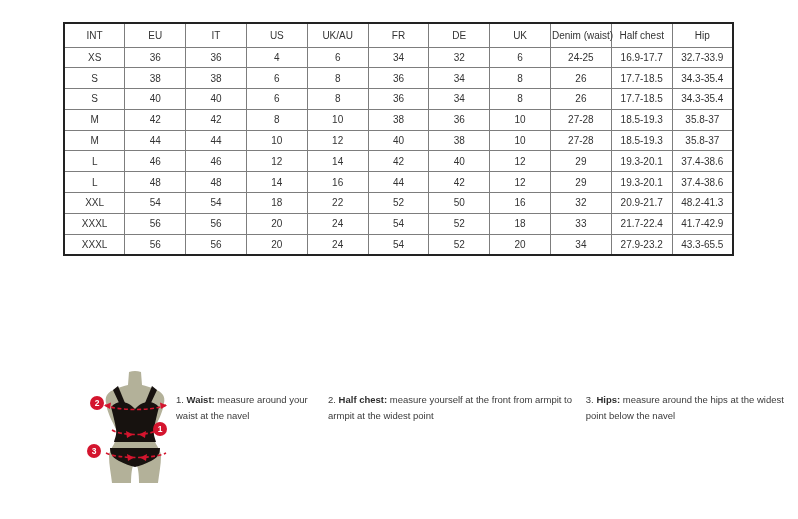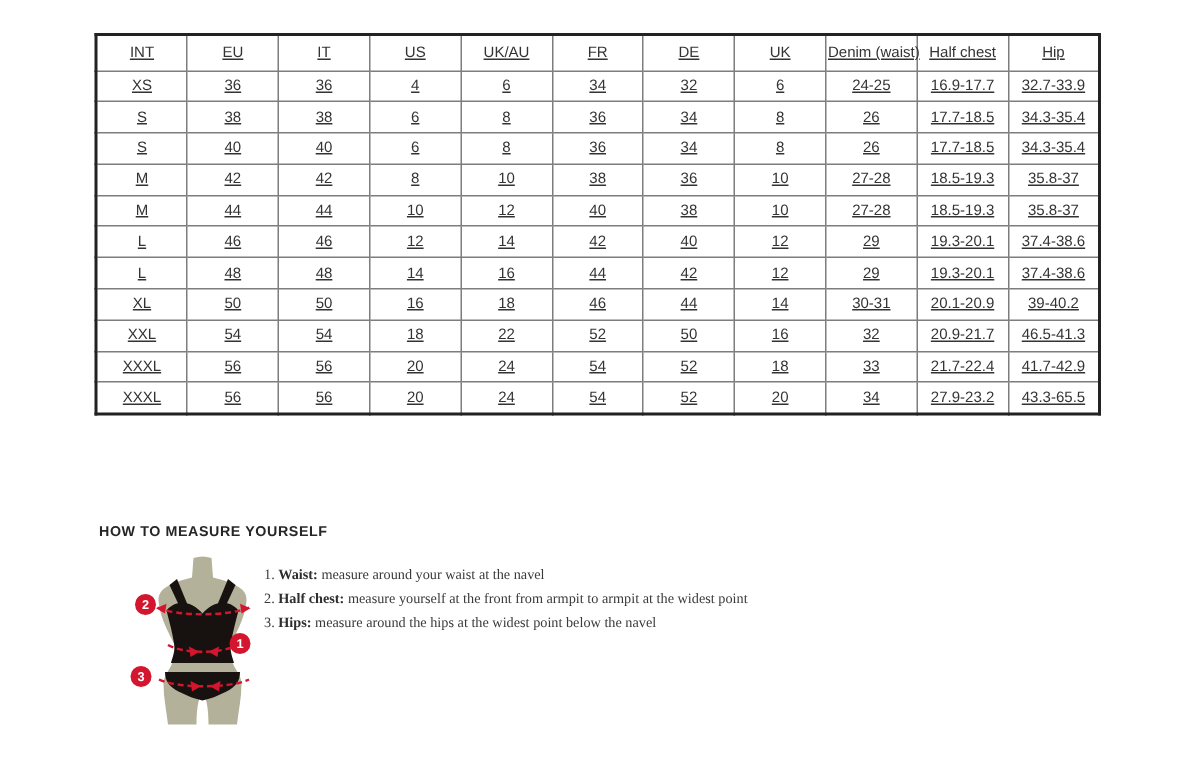--- a/index.html
+++ b/index.html
@@ -13,21 +13,20 @@
   }
   .page { position: absolute; inset: 0; background: #fff; }
 
   
   table.size-table {
     position: absolute; left: 63px; top: 22px;
     width: 671px;
     border-collapse: collapse;
     table-layout: fixed;
     border: 2px solid #222222;
-    text-decoration: underline;
   }
   table.size-table th, table.size-table td {
     border: 1px solid #7d7d7d;
     text-align: center;
     vertical-align: middle;
     font-size: 10px;
     color: #333333;
     white-space: nowrap;
     padding: 0 1px;
     font-weight: 400;
@@ -40,22 +39,22 @@
     position: absolute; left: 66px; top: 349px;
     font-size: 9.5px; font-weight: 700;
     letter-spacing: 0.4px;
     color: #262626;
   }
   .figure-wrap {
     position: absolute; left: 84px; top: 370px;
     width: 102px; height: 129px;
   }
   .steps {
-    position: absolute; left: 176px; top: 376px;
-    display: flex; flex-direction: column; font-family: Liberation Serif, serif;
+    position: absolute; left: 176px; top: 392px;
+    display: flex; flex-direction: row;
   }
   .step {
     font-size: 9.5px; line-height: 16px;
     color: #3a3a3a;
   }
   .step b { color: #2e2e2e; }
 </style>
 </head>
 <body>
 
@@ -163,44 +162,31 @@
           <td>14</td>
           <td>16</td>
           <td>44</td>
           <td>42</td>
           <td>12</td>
           <td>29</td>
           <td>19.3-20.1</td>
           <td>37.4-38.6</td>
         </tr>
         <tr>
-          <td>XL</td>
-          <td>50</td>
-          <td>50</td>
-          <td>16</td>
-          <td>18</td>
-          <td>46</td>
-          <td>44</td>
-          <td>14</td>
-          <td>30-31</td>
-          <td>20.1-20.9</td>
-          <td>39-40.2</td>
-        </tr>
-        <tr>
           <td>XXL</td>
           <td>54</td>
           <td>54</td>
           <td>18</td>
           <td>22</td>
           <td>52</td>
           <td>50</td>
           <td>16</td>
           <td>32</td>
           <td>20.9-21.7</td>
-          <td>46.5-41.3</td>
+          <td>48.2-41.3</td>
         </tr>
         <tr>
           <td>XXXL</td>
           <td>56</td>
           <td>56</td>
           <td>20</td>
           <td>24</td>
           <td>54</td>
           <td>52</td>
           <td>18</td>
@@ -217,21 +203,20 @@
           <td>54</td>
           <td>52</td>
           <td>20</td>
           <td>34</td>
           <td>27.9-23.2</td>
           <td>43.3-65.5</td>
         </tr>
       </tbody>
   </table>
 
-  <div class="measure-title">HOW TO MEASURE YOURSELF</div>
 
   <div class="figure-wrap">
     <svg width="102" height="129" viewBox="0 0 102 129" xmlns="http://www.w3.org/2000/svg">
 
       <path fill="#b3b199" d="M45,2 Q51,0 57,2 L58,15
                C66,17 76,20 79,25 Q81,28 80,33
                C79,42 74,51 70,59
                C68,64 70,69 72,74
                C75,79 77,82 77,86
                C77,95 75,104 74,113

